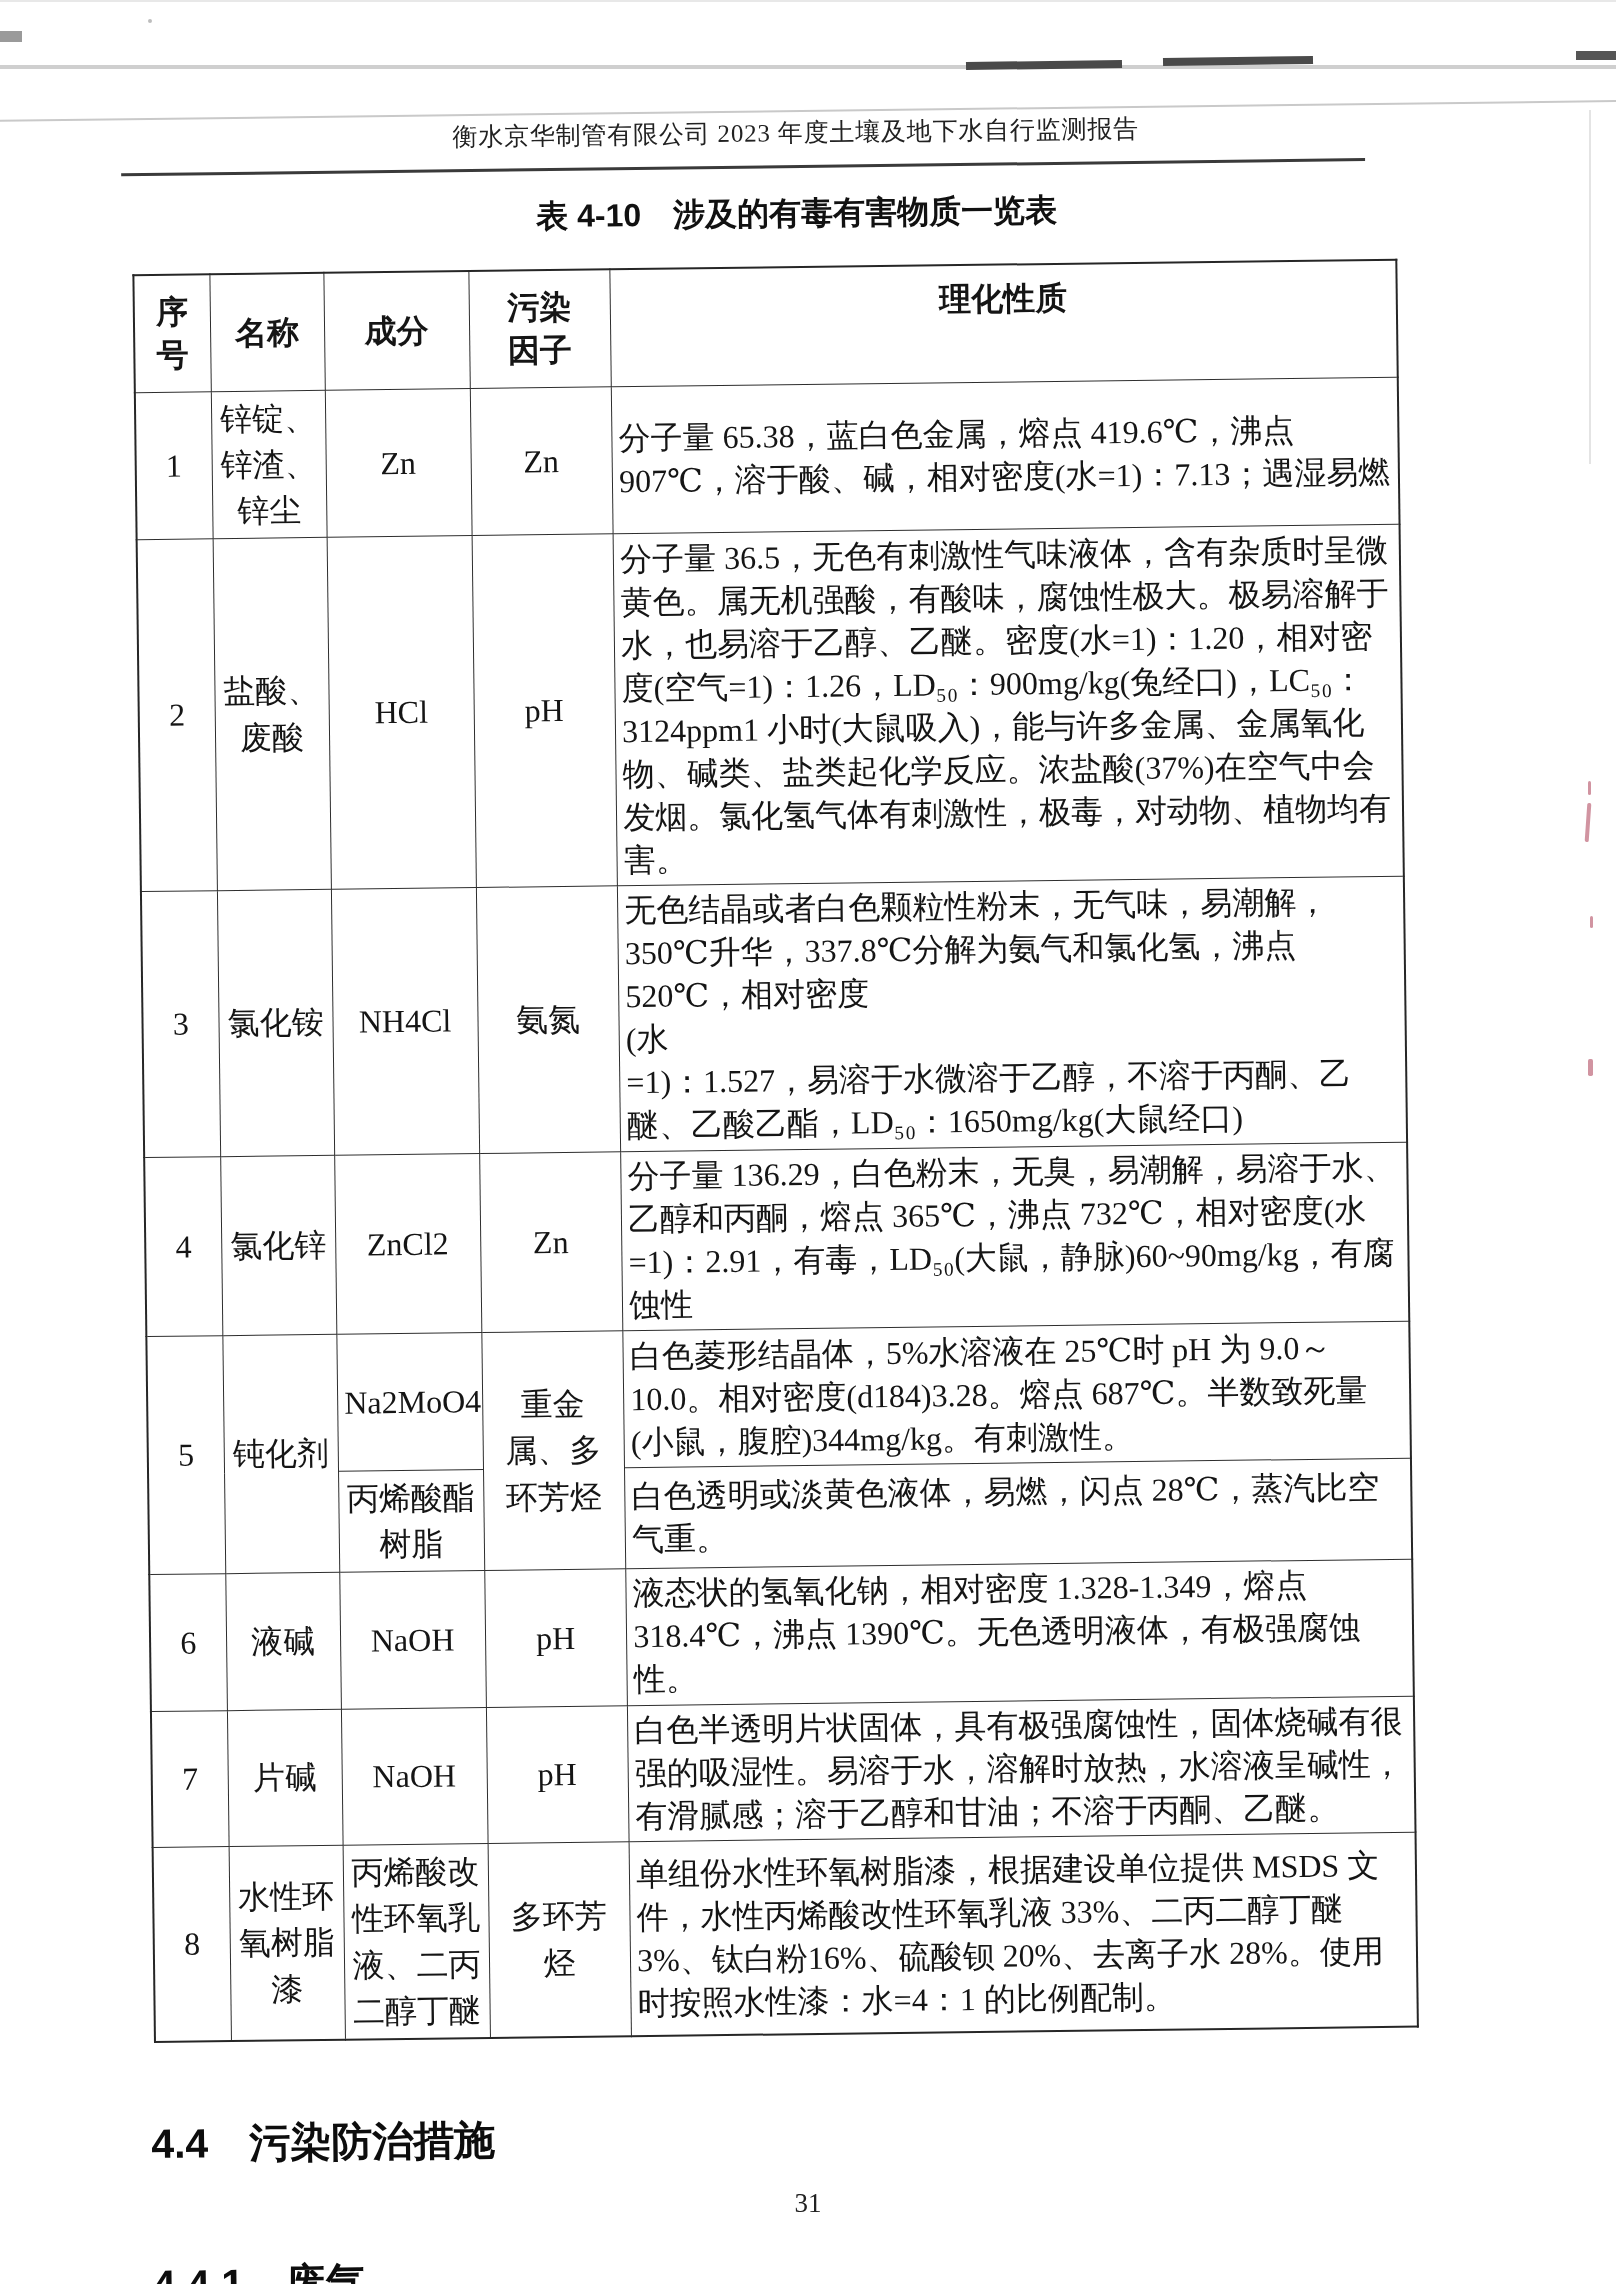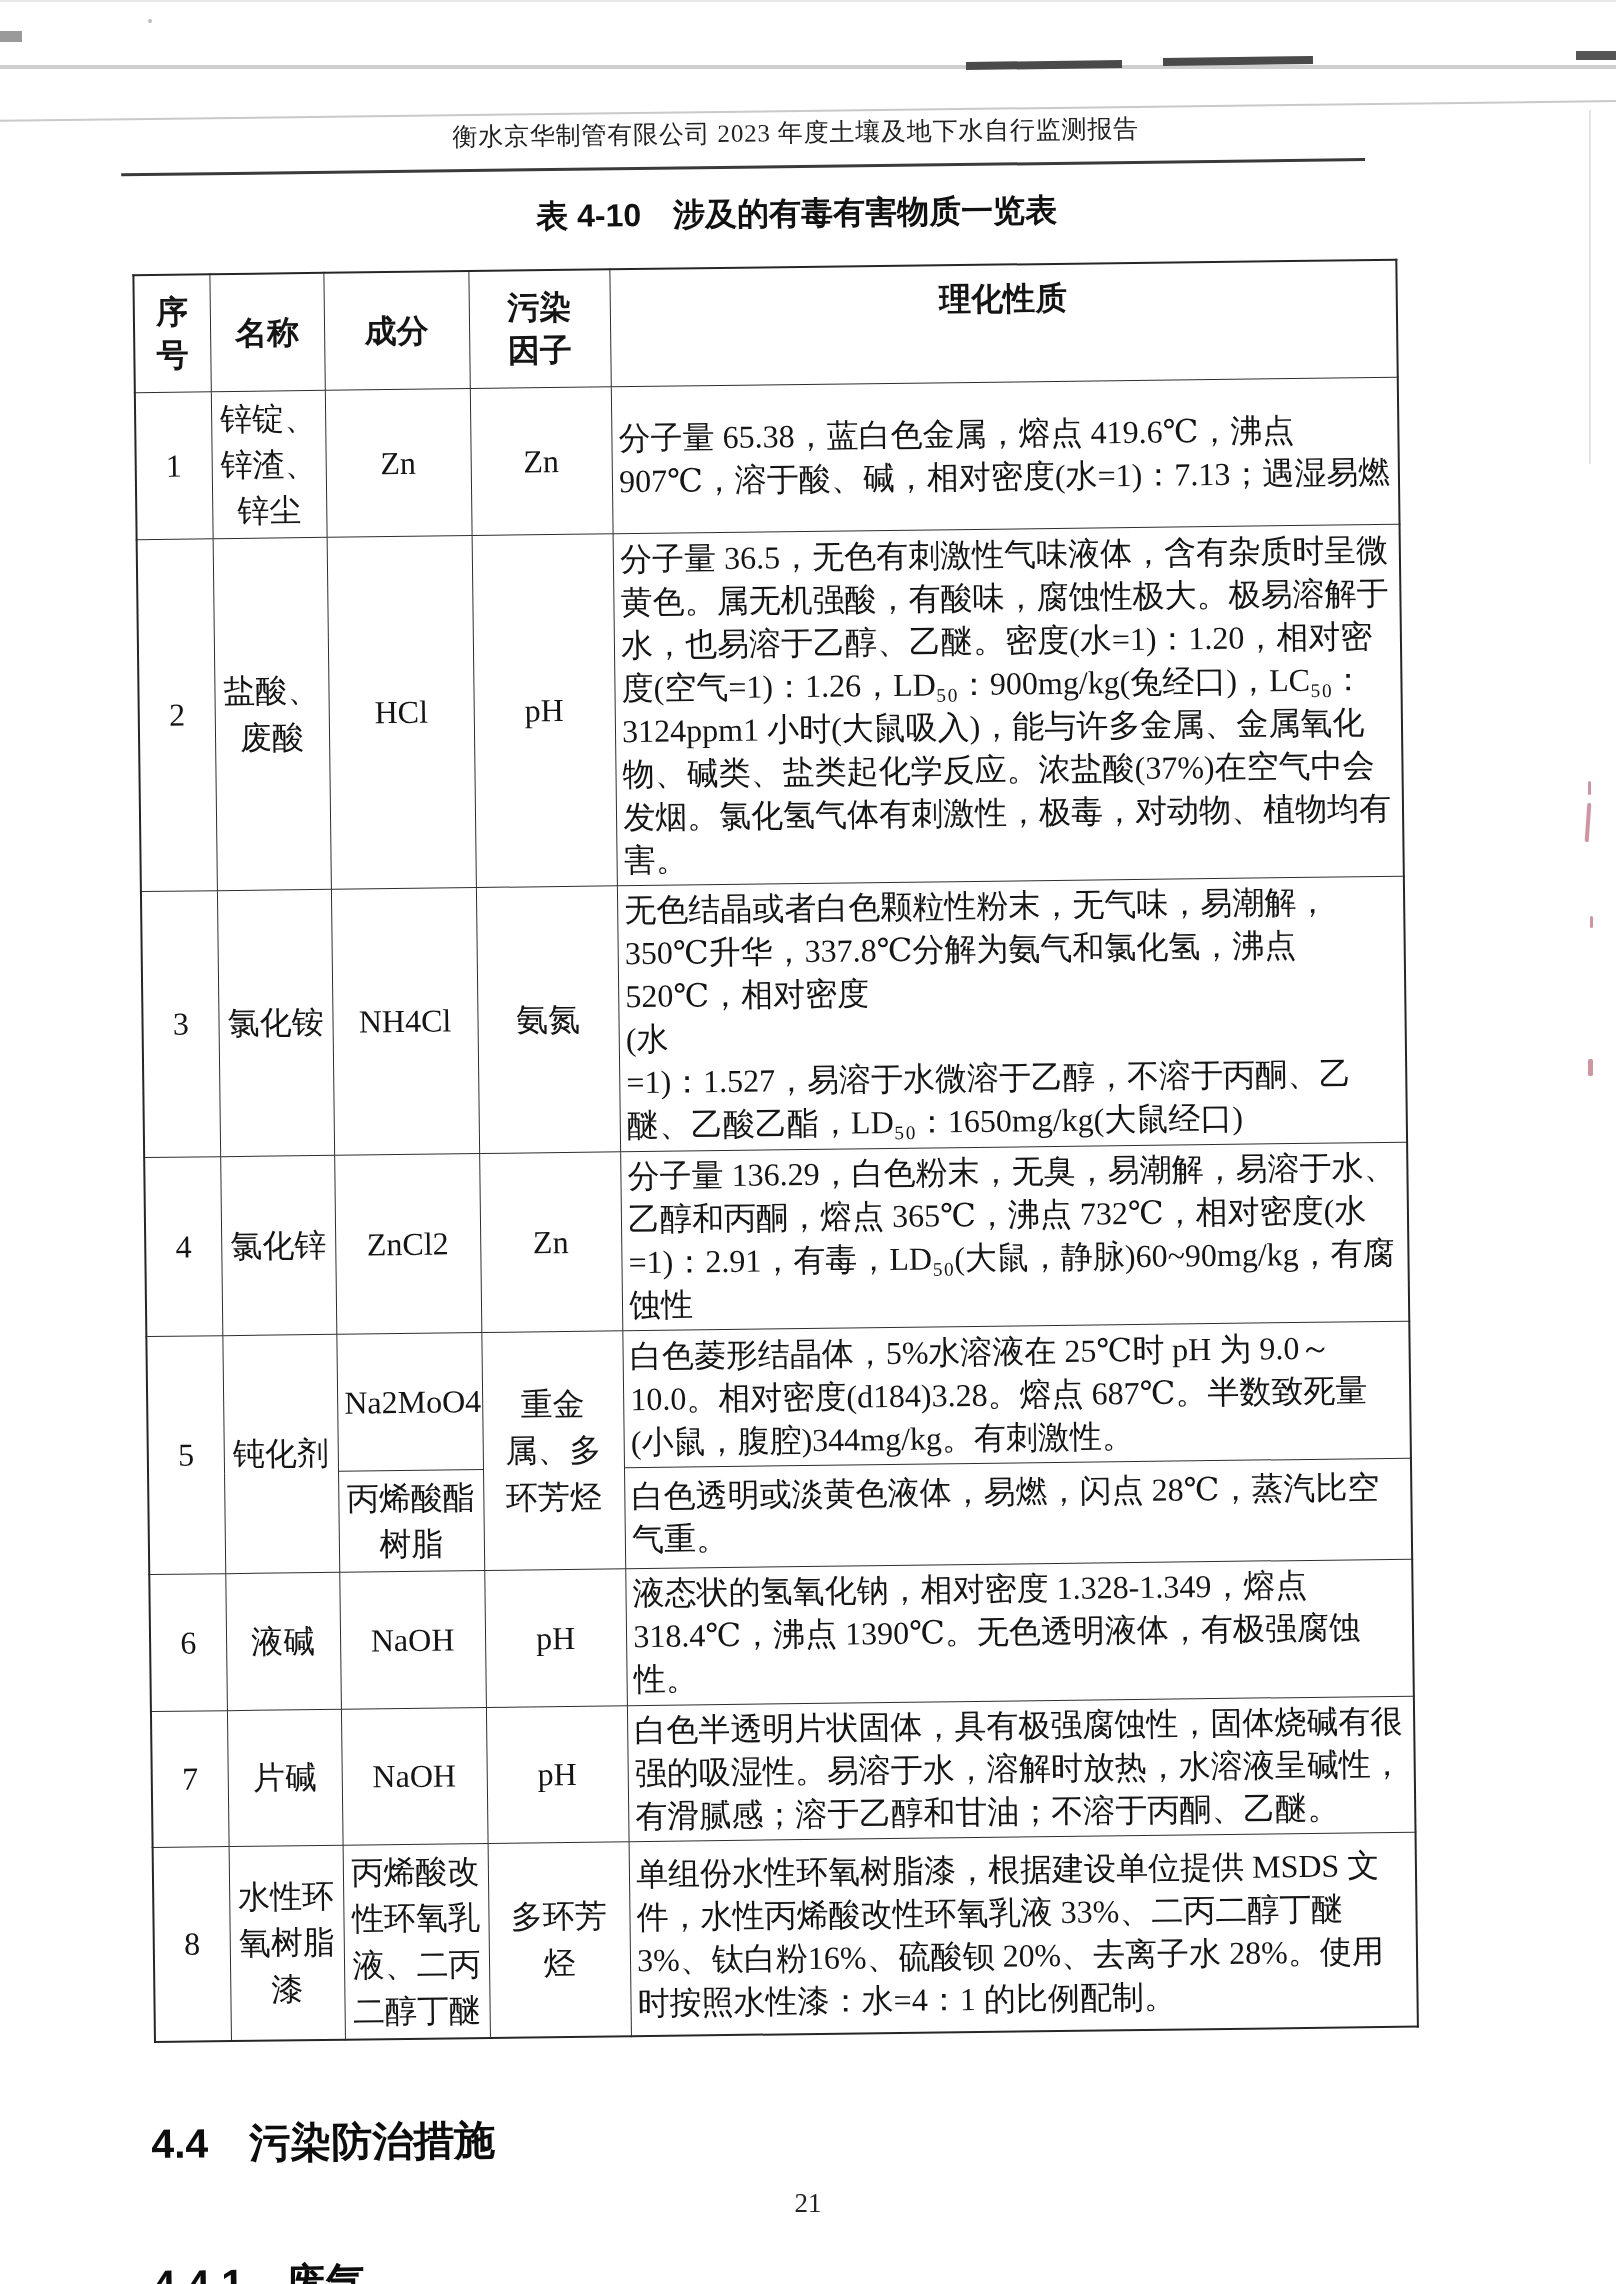--- a/index.html
+++ b/index.html
@@ -200,16 +200,16 @@
       </table>
 
     <div class="sections">
       <div class="h-big">4.4　污染防治措施</div>
       <div class="h-big h-441">4.4.1　废气</div>
 
     </div>
 
   </div>
 
-  <div class="pagenum">21</div>
+  <div class="pagenum">31</div>
 
 </div>
 
 
 </body></html>

